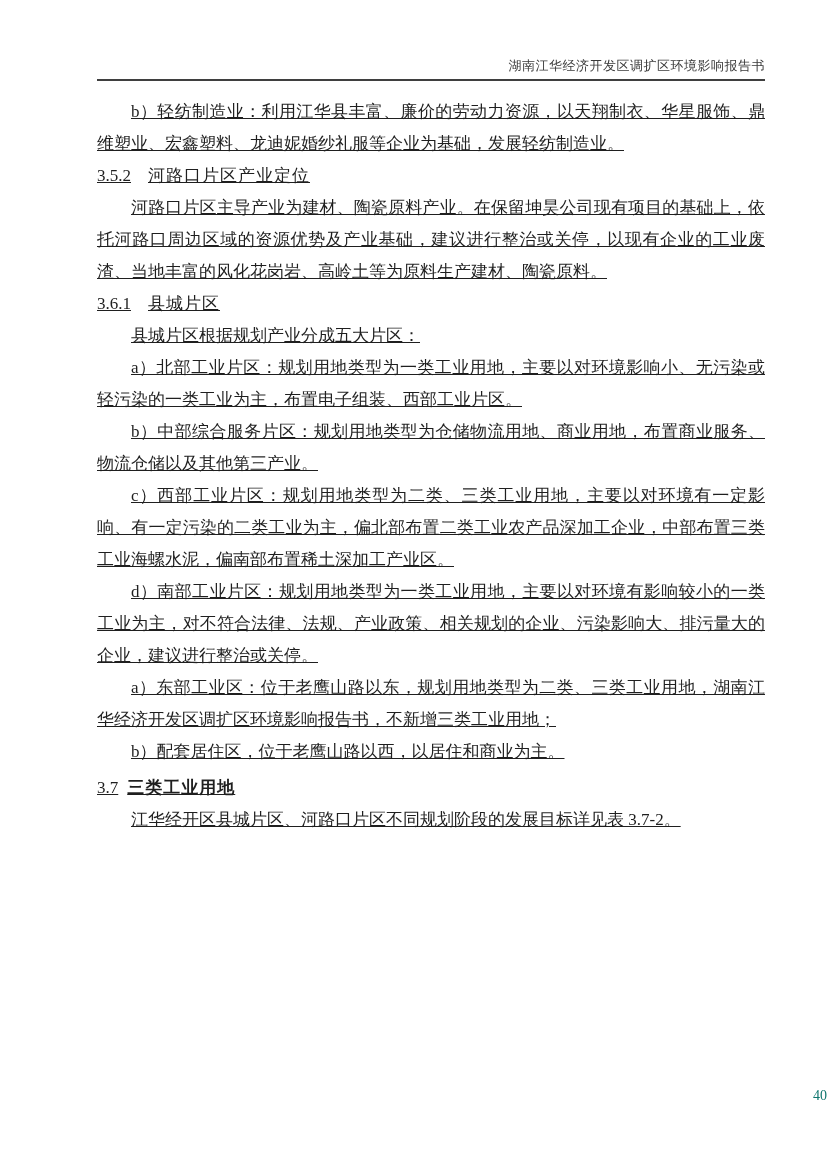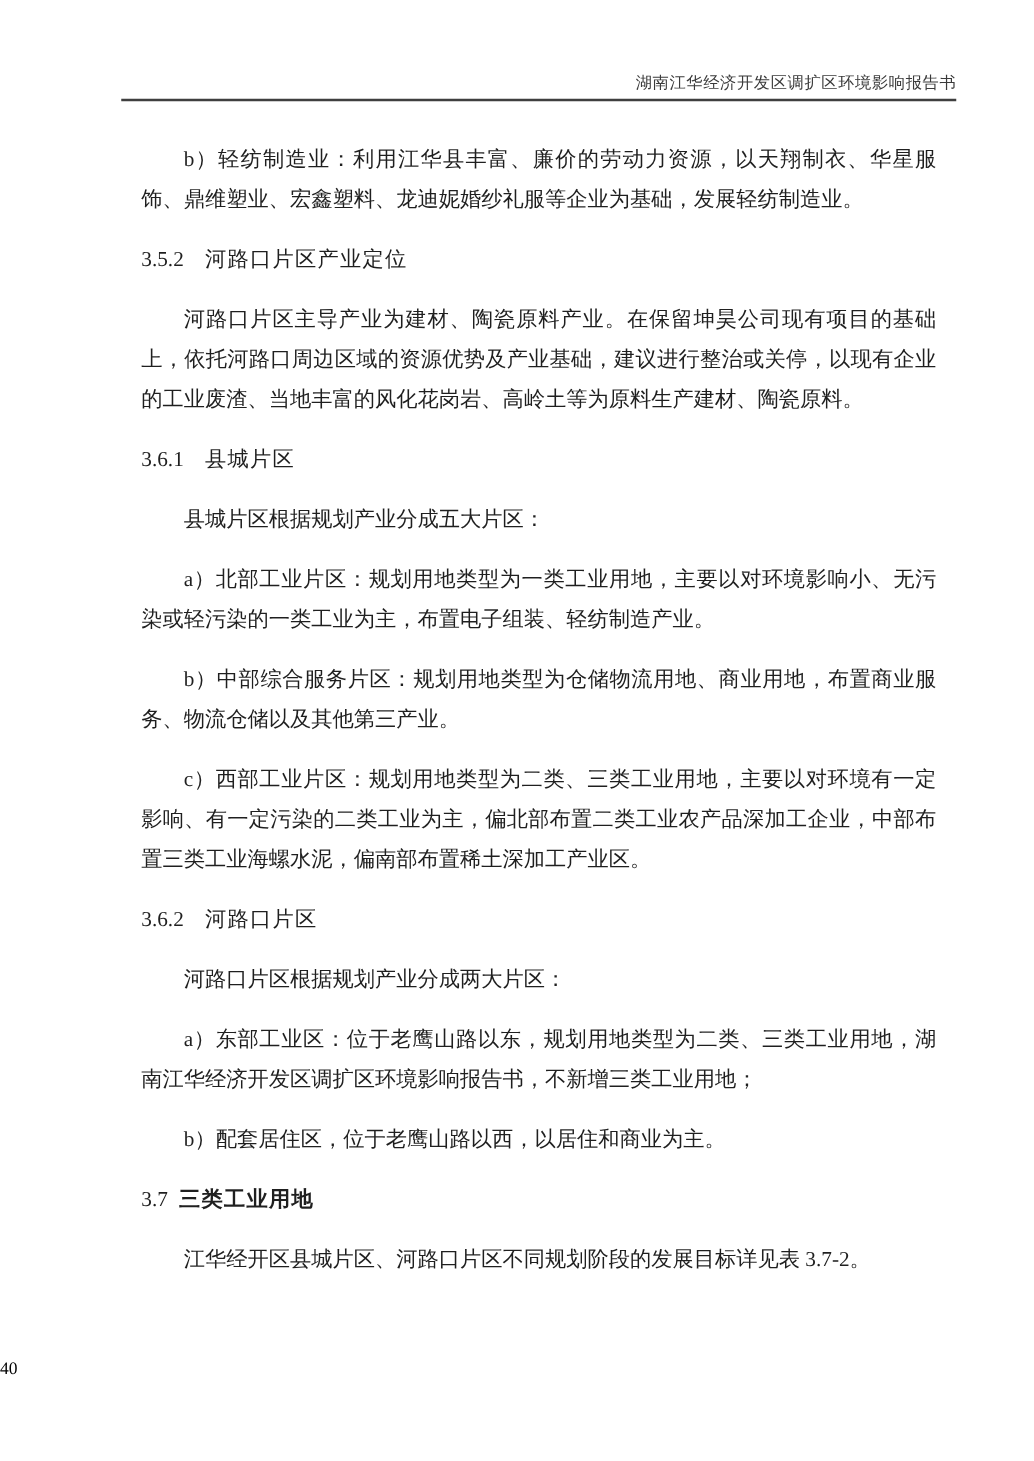--- a/index.html
+++ b/index.html
@@ -28,42 +28,42 @@
     border-top:2px solid #3f3f3f;
   }
   .content{
     position:absolute;
     top:96px;left:97px;width:668px;
     font-size:17px;
     line-height:32px;
     text-align:justify;
     text-justify:inter-ideograph;
   }
-  .content p{margin:16px;padding:0;}
+  .content p{margin:0;padding:0;text-decoration:underline;}
   .body-para{text-indent:34px;}
   .h2{font-weight:bold;margin-top:4px !important;}
   .h2 .sec-num{
     font-weight:normal;
     margin-right:9px;
     font-family:"Liberation Serif","DejaVu Serif",serif;
   }
   .h2 .sec-title{
     font-family:"Liberation Sans","DejaVu Sans",sans-serif;
     font-weight:bold;
     letter-spacing:1px;
   }
   .h3{font-weight:normal;}
   .h3 .sec-num{margin-right:17px;}
   .h3 .sec-title{letter-spacing:1px;}
   .page-number{
     position:absolute;
     top:1088px;left:0;width:827px;
-    text-align:left;
+    text-align:right;
     font-size:14px;
-    color:#000000;
+    color:#0f766e;
   }
 </style>
 </head>
 <body>
 
 <div class="page">
 
   <div class="running-header">湖南江华经济开发区调扩区环境影响报告书</div>
   <div class="header-rule"></div>
 
@@ -73,30 +73,29 @@
 
     <p class="h3"><span class="sec-num">3.5.2</span><span class="sec-title">河路口片区产业定位</span></p>
 
     <p class="body-para">河路口片区主导产业为建材、陶瓷原料产业。在保留坤昊公司现有项目的基础上，依托河路口周边区域的资源优势及产业基础，建议进行整治或关停，以现有企业的工业废渣、当地丰富的风化花岗岩、高岭土等为原料生产建材、陶瓷原料。</p>
 
 
     <p class="h3"><span class="sec-num">3.6.1</span><span class="sec-title">县城片区</span></p>
 
     <p class="body-para">县城片区根据规划产业分成五大片区：</p>
 
-    <p class="body-para">a）北部工业片区：规划用地类型为一类工业用地，主要以对环境影响小、无污染或轻污染的一类工业为主，布置电子组装、轻纺制造产业。</p>
+    <p class="body-para">a）北部工业片区：规划用地类型为一类工业用地，主要以对环境影响小、无污染或轻污染的一类工业为主，布置电子组装、西部工业片区。</p>
 
     <p class="body-para">b）中部综合服务片区：规划用地类型为仓储物流用地、商业用地，布置商业服务、物流仓储以及其他第三产业。</p>
 
     <p class="body-para">c）西部工业片区：规划用地类型为二类、三类工业用地，主要以对环境有一定影响、有一定污染的二类工业为主，偏北部布置二类工业农产品深加工企业，中部布置三类工业海螺水泥，偏南部布置稀土深加工产业区。</p>
 
+    <p class="body-para">d）南部工业片区：规划用地类型为一类工业用地，主要以对环境有影响较小的一类工业为主，对不符合法律、法规、产业政策、相关规划的企业、污染影响大、排污量大的企业，建议进行整治或关停。</p>
 
-    <p class="h3"><span class="sec-num">3.6.2</span><span class="sec-title">河路口片区</span></p>
 
-    <p class="body-para">河路口片区根据规划产业分成两大片区：</p>
 
     <p class="body-para">a）东部工业区：位于老鹰山路以东，规划用地类型为二类、三类工业用地，湖南江华经济开发区调扩区环境影响报告书，不新增三类工业用地；</p>
 
     <p class="body-para">b）配套居住区，位于老鹰山路以西，以居住和商业为主。</p>
 
     <p class="h2"><span class="sec-num">3.7</span><span class="sec-title">三类工业用地</span></p>
 
     <p class="body-para">江华经开区县城片区、河路口片区不同规划阶段的发展目标详见表 3.7-2。</p>
 
   </div>

